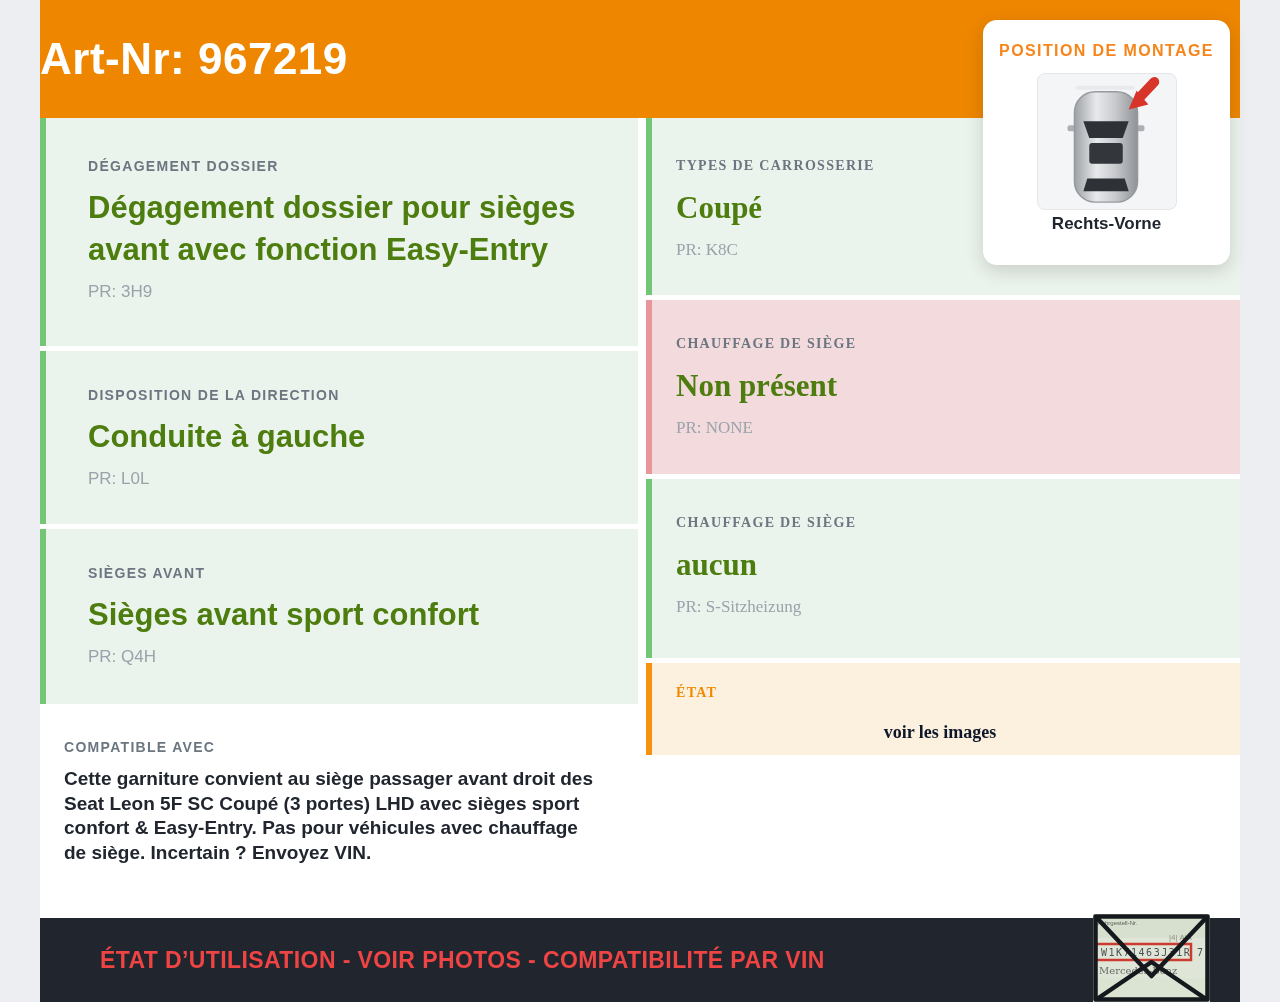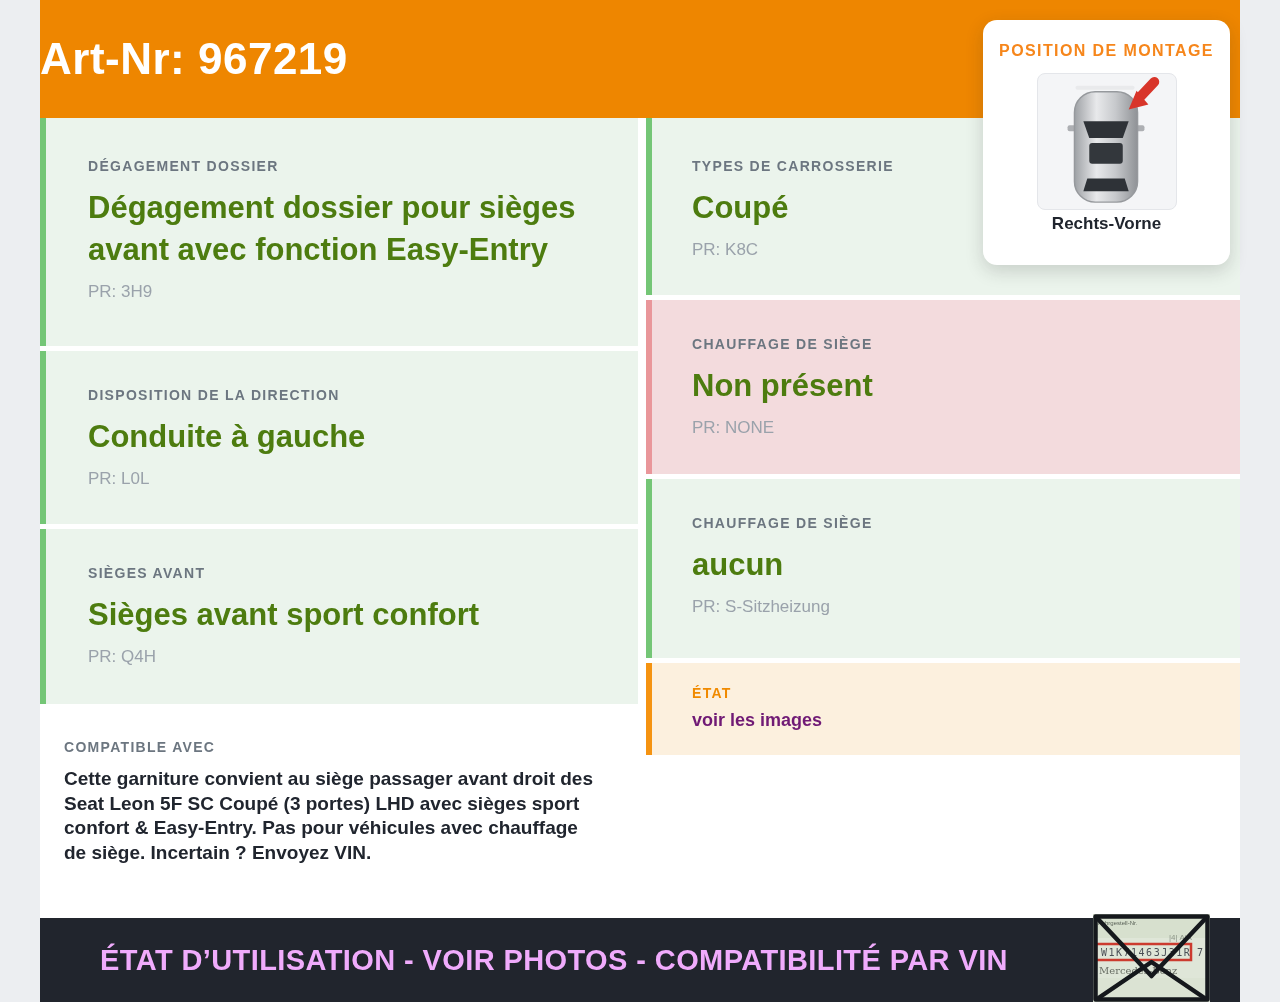--- a/index.html
+++ b/index.html
@@ -27,21 +27,21 @@
   .main {
     height:800px; background:#FFFFFF;
     display:flex; gap:8px;
   }
   .col-left  { width:598px; display:flex; flex-direction:column; gap:5px; }
   .col-right { width:594px; display:flex; flex-direction:column; gap:5px; }
   .card {
     border-left:6px solid transparent;
     padding:40px 36px 0 42px;
   }
-  .col-right .card { padding-left:40px; }
+  .col-right .card { padding-left:24px;font-family:Liberation Serif, serif; }
   .tone-green  { background:#EBF4EC; border-left-color:#74C676; }
   .tone-red    { background:#F3DBDD; border-left-color:#E9969A; }
   .tone-orange { background:#FCF0DE; border-left-color:#F59311; }
   .card-label {
     font-size:14px; font-weight:700; color:#6C7680; letter-spacing:1.3px;
   }
   .card-value {
     font-size:31px; font-weight:800; color:#4d7c0f;
     line-height:1.36; margin-top:13px; max-width:520px;
   }
@@ -51,28 +51,28 @@
   .compat {
     background:#FFFFFF; padding:30px 30px 0 24px;
   }
   .compat-text {
     font-size:19px; font-weight:700; color:#20252E;
     line-height:1.29; margin-top:12px; max-width:540px;
   }
   
   .etat { padding-top:22px; }
   .etat .card-label { color:#F08A00; font-weight:800; }
-  .etat-value { font-size:18px; font-weight:700; color:#701a75; margin-top:9px; }
+  .etat-value { font-size:18px; font-weight:700; color:#0f172a; margin-top:21px;text-align:center; }
   
   .footer {
     position:relative; height:84px; background:#21252D;
     display:flex; align-items:center; padding-left:60px;
   }
   .footer-text {
-    font-size:29px; font-weight:800; color:#f0abfc; letter-spacing:.4px;
+    font-size:23px; font-weight:800; color:#ef4444; letter-spacing:.4px;
   }
   .vin-img { position:absolute; right:30px; bottom:0; width:117px; height:88px; }
   
   .pos-card {
     position:absolute; left:943px; top:20px;
     width:247px; height:245px;
     background:#FFFFFF; border-radius:14px;
     box-shadow:0 6px 18px rgba(40,40,40,.18);
     text-align:center; padding-top:22px; z-index:5;
   }

